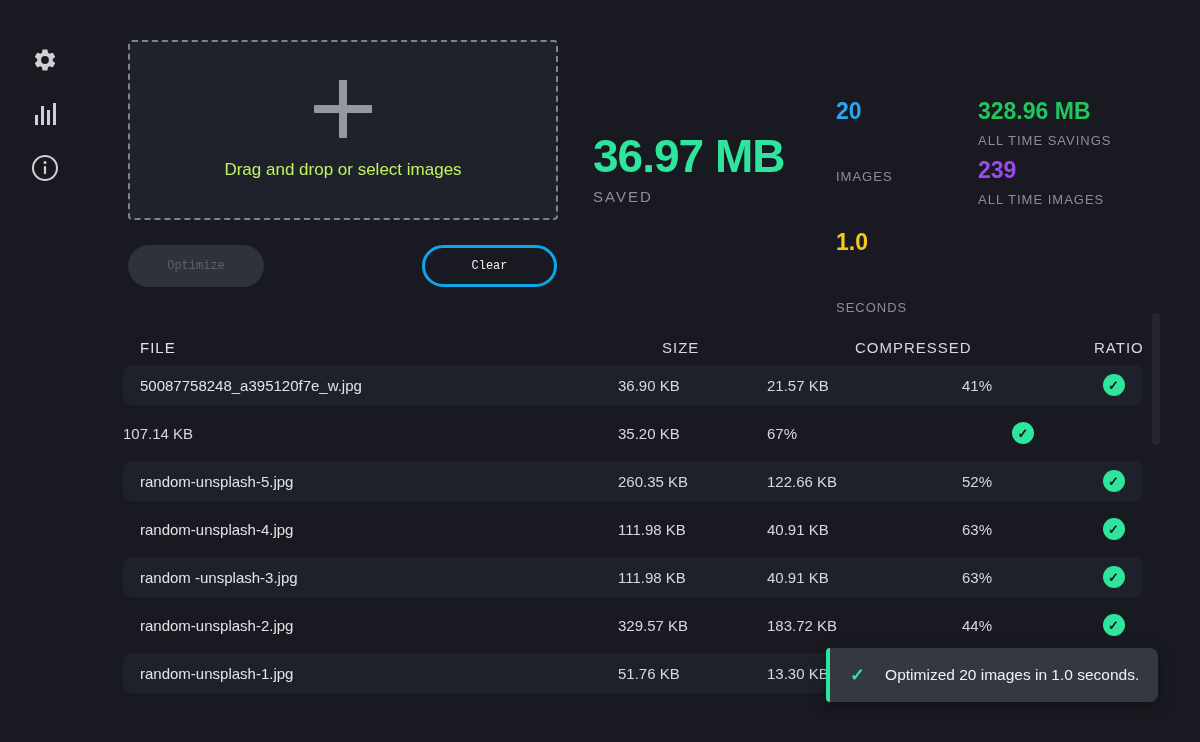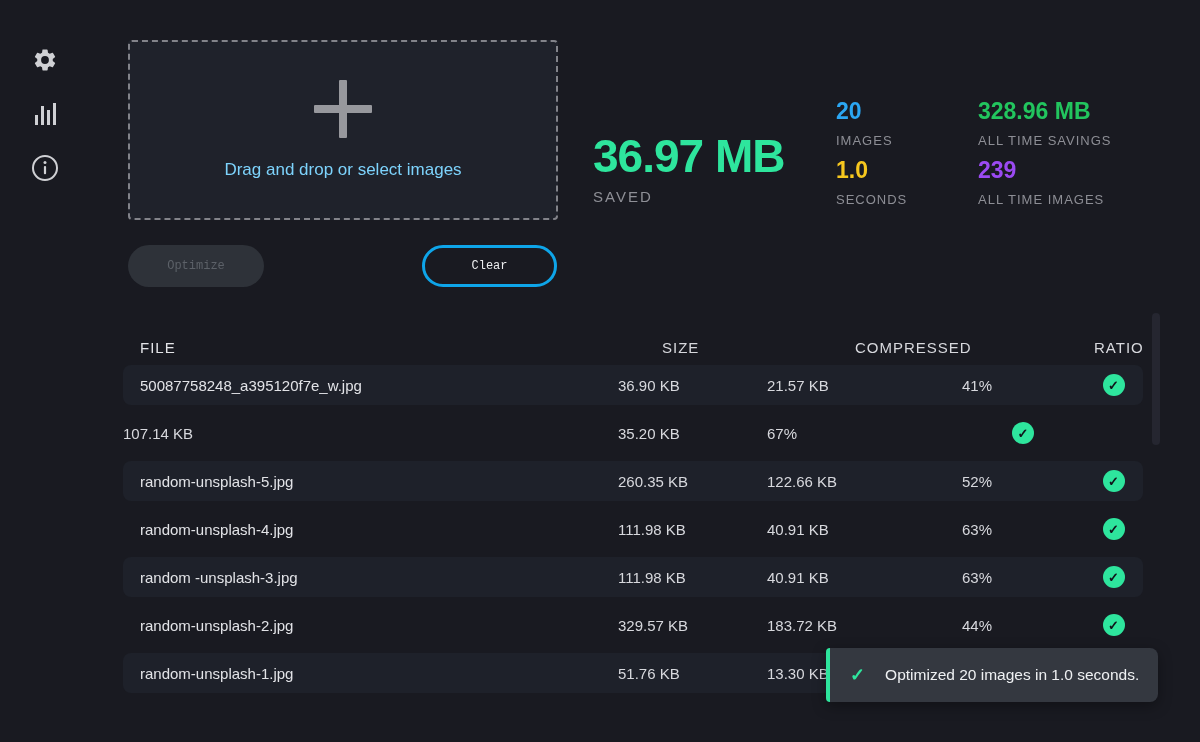--- a/index.html
+++ b/index.html
@@ -32,21 +32,21 @@
     border-radius:4px;
     display:flex; flex-direction:column; align-items:center; justify-content:center;
     cursor:pointer;
   }
   .plus { position:relative; width:58px; height:58px; margin-bottom:22px; }
   .plus::before, .plus::after {
     content:""; position:absolute; background:#97989d; border-radius:1px;
   }
   .plus::before { left:0; top:25px; width:58px; height:8px; }
   .plus::after  { left:25px; top:0; width:8px; height:58px; }
-  .drop-label { font-size:17px; color:#7dd3fc; }
+  .drop-label { font-size:17px; color:#bef264; }
 
   
   .btn {
     position:absolute; height:42px; border-radius:21px; font-size:12px;
     font-family:Liberation Mono, monospace; cursor:pointer;
   }
   .btn-optimize {
     left:128px; top:245px; width:136px;
     background:#2e3239; border:none; color:#5c6168;
   }
@@ -58,21 +58,21 @@
   
   .stat-saved { position:absolute; left:593px; top:130px; }
   .saved-value {
     font-size:46px; font-weight:bold; letter-spacing:-1px;
     color:#2ee59d; line-height:52px;
   }
   .saved-label {
     margin-top:6px; font-size:15px; letter-spacing:2px; color:#8e8f96;
   }
   .stat-col { position:absolute; top:97px; display:flex; flex-direction:column; }
-  .stat-col.col-session { left:836px; }
+  .stat-col.col-session { left:836px;gap:36px; }
   .stat-col.col-alltime { left:978px; }
   .stat-value { font-size:23px; font-weight:bold; line-height:28px; }
   .stat-label {
     font-size:13px; letter-spacing:1px; color:#8d8e95; line-height:15px;
     margin-top:8px;
   }
   .stat-value + .stat-label { margin-top:8px; }
   .stat-label + .stat-value { margin-top:8px; }
   .v-blue   { color:#2ba6f2; }
   .v-yellow { color:#f6c71e; }

